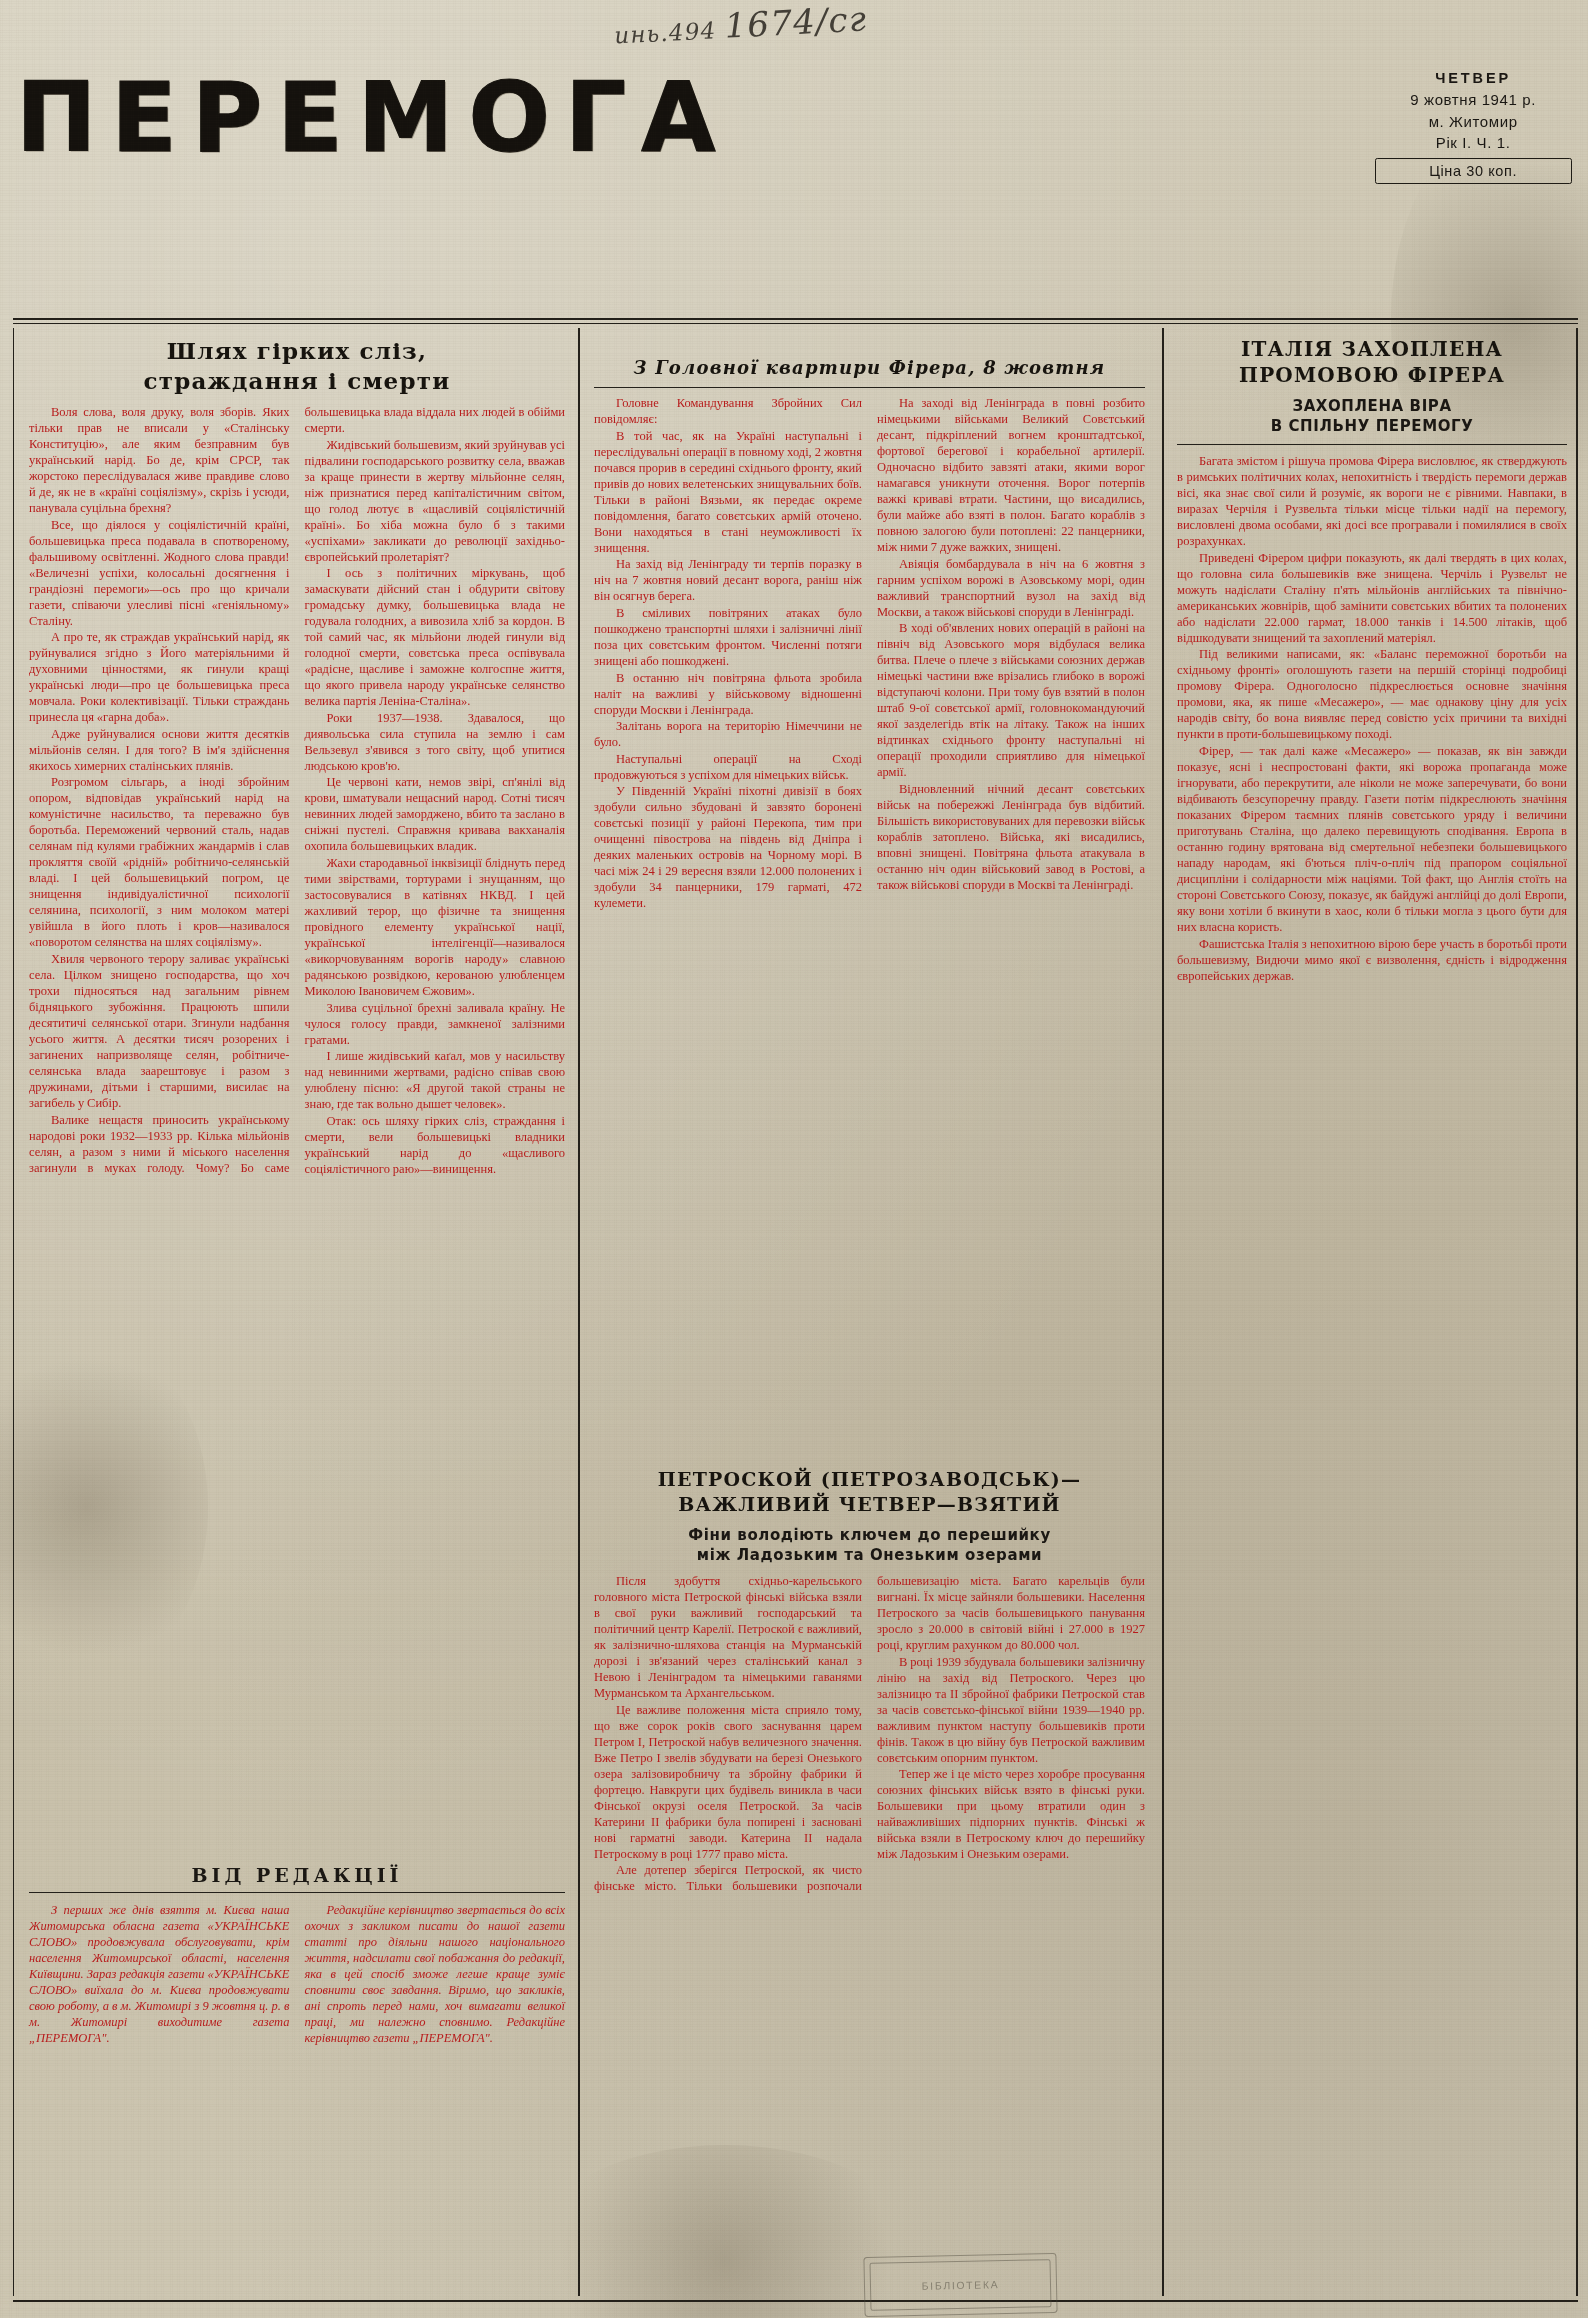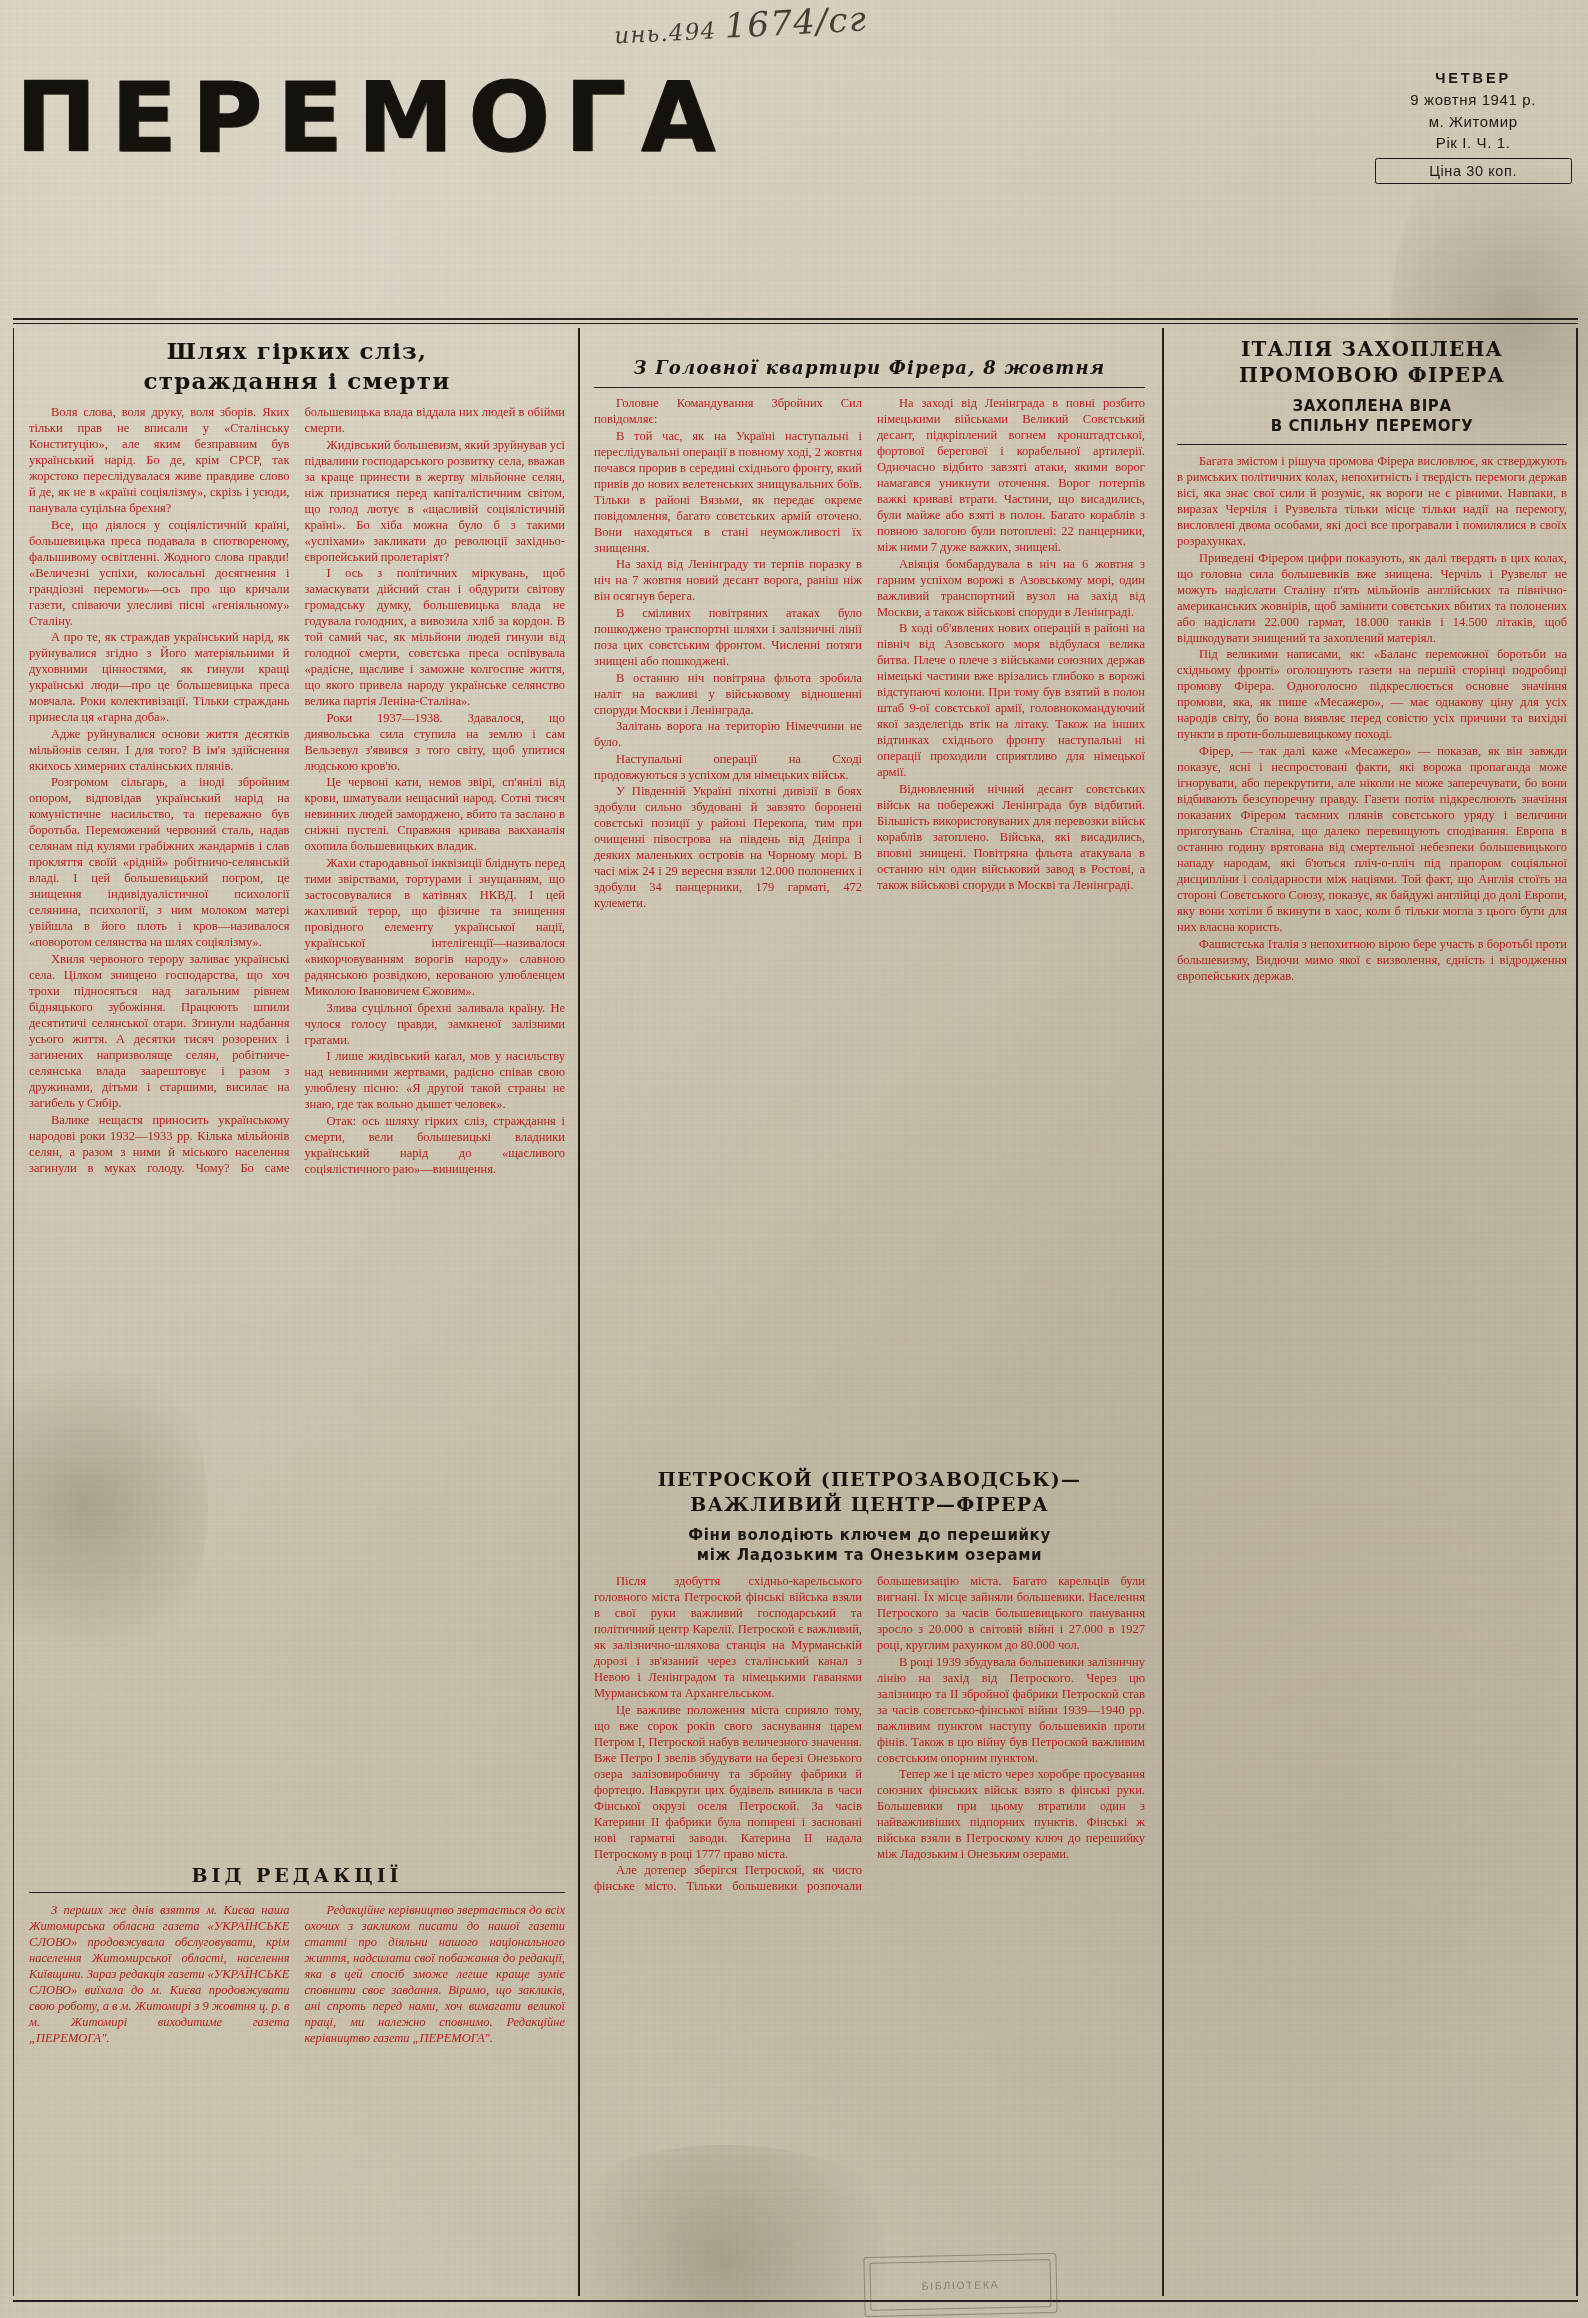--- a/index.html
+++ b/index.html
@@ -222,21 +222,21 @@
       <p class="body">На заході від Ленінграда в повні розбито німецькими військами Великий Совєтський десант, підкріплений вогнем кронштадтської, фортової берегової і корабельної артилерії. Одночасно відбито завзяті атаки, якими ворог намагався уникнути оточення. Ворог потерпів важкі криваві втрати. Частини, що висадились, були майже або взяті в полон. Багато кораблів з повною залогою були потоплені: 22 панцерники, між ними 7 дуже важких, знищені.</p>
       <p class="body">Авіяція бомбардувала в ніч на 6 жовтня з гарним успіхом ворожі в Азовському морі, один важливий транспортний вузол на захід від Москви, а також військові споруди в Ленінграді.</p>
       <p class="body">В ході об'явлених нових операцій в районі на північ від Азовського моря відбулася велика битва. Плече о плече з військами союзних держав німецькі частини вже врізались глибоко в ворожі відступаючі колони. При тому був взятий в полон штаб 9-ої совєтської армії, головнокомандуючий якої зазделегідь втік на літаку. Також на інших відтинках східнього фронту наступальні ні операції проходили сприятливо для німецької армії.</p>
       <p class="body">Відновленний нічний десант совєтських військ на побережжі Ленінграда був відбитий. Більшість використовуваних для перевозки військ кораблів затоплено. Війська, які висадились, вповні знищені. Повітряна фльота атакувала в останню ніч один військовий завод в Ростові, а також військові споруди в Москві та Ленінграді.</p>
     </div>
   </div>
 
   <div class="col" style="left:594px;top:1467px;width:551px;">
     <h2 class="head h-right" style="font-size:19px;line-height:25px;">
       <span>ПЕТРОСКОЙ (ПЕТРОЗАВОДСЬК)—</span><br>
-      <span>ВАЖЛИВИЙ ЦЕНТР—ФІРЕРА</span>
+      <span>ВАЖЛИВИЙ ЧЕТВЕР—ВЗЯТИЙ</span>
     </h2>
     <div class="sub">
       <span>Фіни володіють ключем до перешийку</span><br>
       <span>між Ладозьким та Онезьким озерами</span>
     </div>
     <div class="twocol">
       <p class="body">Після здобуття східньо-карельського головного міста Петроской фінські війська взяли в свої руки важливий господарський та політичний центр Карелії. Петроской є важливий, як залізнично-шляхова станція на Мурманській дорозі і зв'язаний через сталінський канал з Невою і Ленінградом та німецькими гаванями Мурманськом та Архангельськом.</p>
       <p class="body">Це важливе положення міста сприяло тому, що вже сорок років свого заснування царем Петром І, Петроской набув величезного значення. Вже Петро І звелів збудувати на березі Онезького озера залізовиробничу та збройну фабрики й фортецю. Навкруги цих будівель виникла в часи Фінської окрузі оселя Петроской. За часів Катерини ІІ фабрики була попирені і засновані нові гарматні заводи. Катерина ІІ надала Петроскому в році 1777 право міста.</p>
       <p class="body">Але дотепер зберігся Петроской, як чисто фінське місто. Тільки большевики розпочали большевизацію міста. Багато карельців були вигнані. Їх місце зайняли большевики. Населення Петроского за часів большевицького панування зросло з 20.000 в світовій війні і 27.000 в 1927 році, круглим рахунком до 80.000 чол.</p>
       <p class="body">В році 1939 збудувала большевики залізничну лінію на захід від Петроского. Через цю залізницю та ІІ збройної фабрики Петроской став за часів совєтсько-фінської війни 1939—1940 рр. важливим пунктом наступу большевиків проти фінів. Також в цю війну був Петроской важливим совєтським опорним пунктом.</p>

